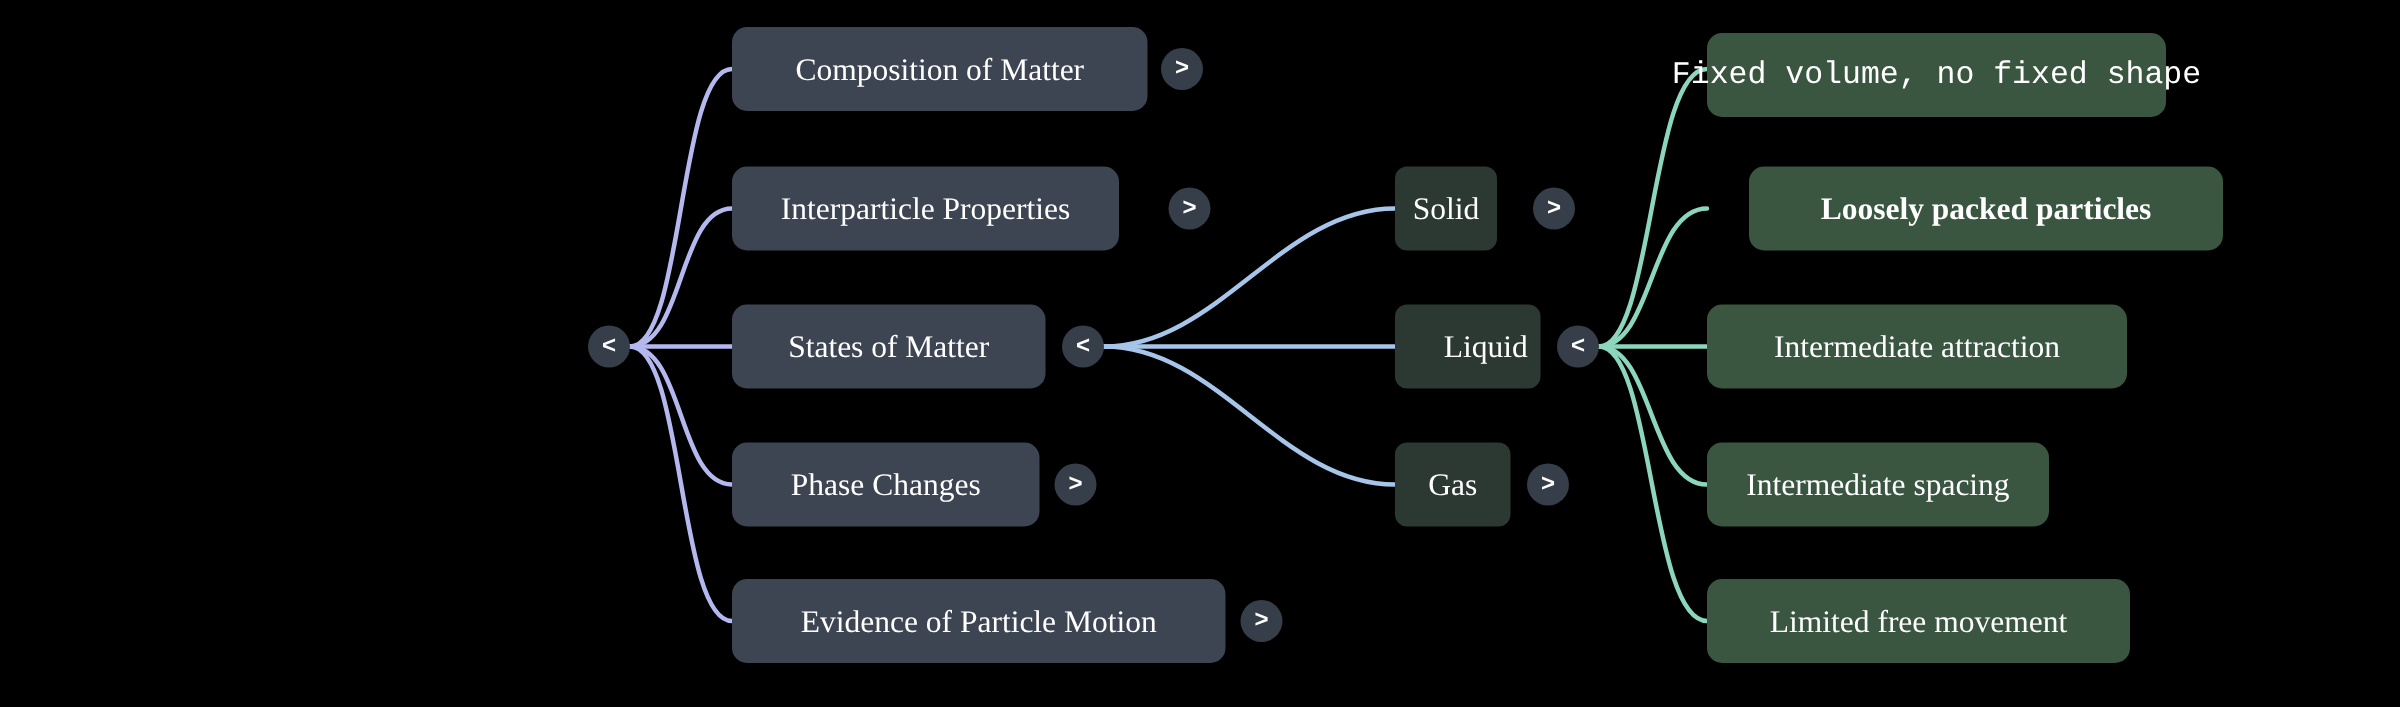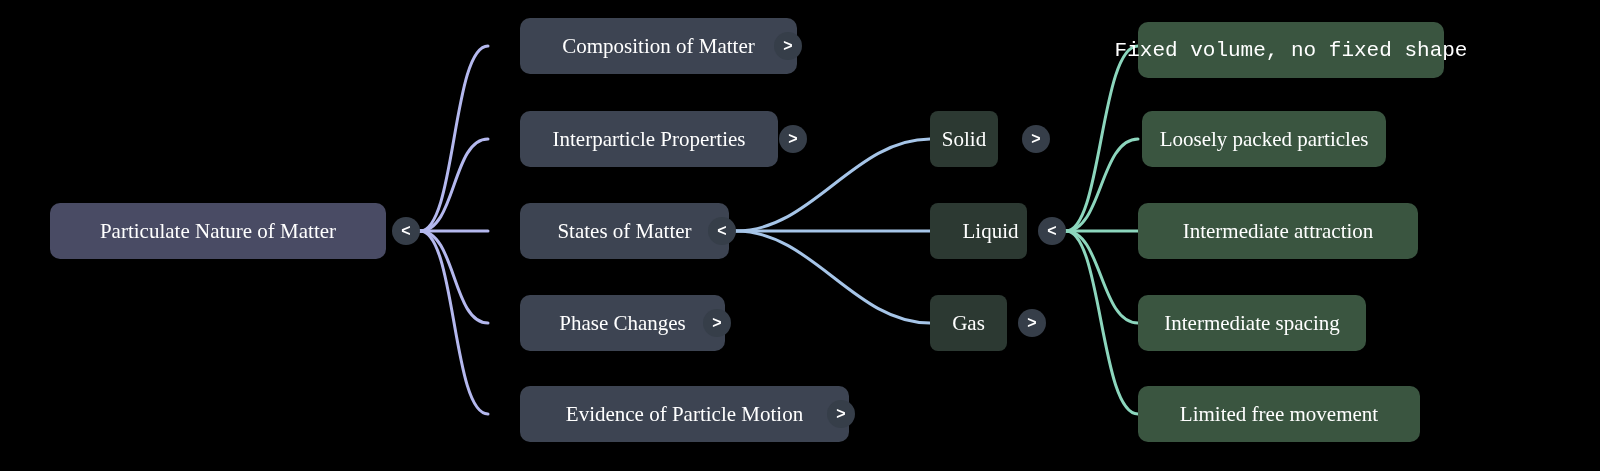--- a/index.html
+++ b/index.html
@@ -33,21 +33,21 @@
     align-items:center;
     justify-content:center;
     padding:0 22px;
     border-radius:10px;
     color:var(--text);
     font-size:21px;
     white-space:nowrap;
     cursor:pointer;
   }
   .node-root{background:var(--root-bg);}
-  .node-branch{background:var(--branch-bg);margin-left:32px;}
+  .node-branch{background:var(--branch-bg);}
   .node-state{background:var(--state-bg);border-radius:8px;}
   .node-leaf{background:var(--leaf-bg);}
   .toggle{
     position:absolute;
     width:28px;height:28px;
     border-radius:50%;
     background:var(--toggle-bg);
     color:var(--text);
     display:flex;
     align-items:center;
@@ -80,23 +80,20 @@
     </g>
     <g fill="none" stroke-width="3" stroke-linecap="round" stroke="#8cd6bd">
       <path d="M1066,231 C1102,231 1100,46 1138,46"></path>
       <path d="M1066,231 C1102,231 1100,139 1138,139"></path>
       <path d="M1066,231 L1138,231"></path>
       <path d="M1066,231 C1102,231 1100,323 1138,323"></path>
       <path d="M1066,231 C1102,231 1100,414 1138,414"></path>
     </g>
   </svg>
 
-  <div class="node node-root" style="left:50px;top:203px;width:336px;">
-    <span>Particulate Nature of Matter</span>
-  </div>
   <div class="toggle" style="left:392px;top:217px;">&lt;</div>
 
   <div class="node node-branch" style="left:488px;top:18px;width:277px;">
     <span>Composition of Matter</span>
   </div>
   <div class="toggle" style="left:774px;top:32px;">&gt;</div>
 
   <div class="node node-branch" style="left:488px;top:111px;width:258px;justify-content:center;">
     <span>Interparticle Properties</span>
   </div>
@@ -129,21 +126,21 @@
 
   <div class="node node-state" style="left:930px;top:295px;width:77px;">
     <span>Gas</span>
   </div>
   <div class="toggle" style="left:1018px;top:309px;">&gt;</div>
 
   <div class="node node-leaf" style="left:1138px;top:22px;width:306px;font-family:Liberation Mono, monospace;">
     <span>Fixed volume, no fixed shape</span>
   </div>
 
-  <div class="node node-leaf" style="left:1142px;top:111px;width:244px;">
+  <div class="node node-leaf" style="left:1166px;top:111px;width:316px;font-weight:bold;">
     <span>Loosely packed particles</span>
   </div>
 
   <div class="node node-leaf" style="left:1138px;top:203px;width:280px;">
     <span>Intermediate attraction</span>
   </div>
 
   <div class="node node-leaf" style="left:1138px;top:295px;width:228px;">
     <span>Intermediate spacing</span>
   </div>

